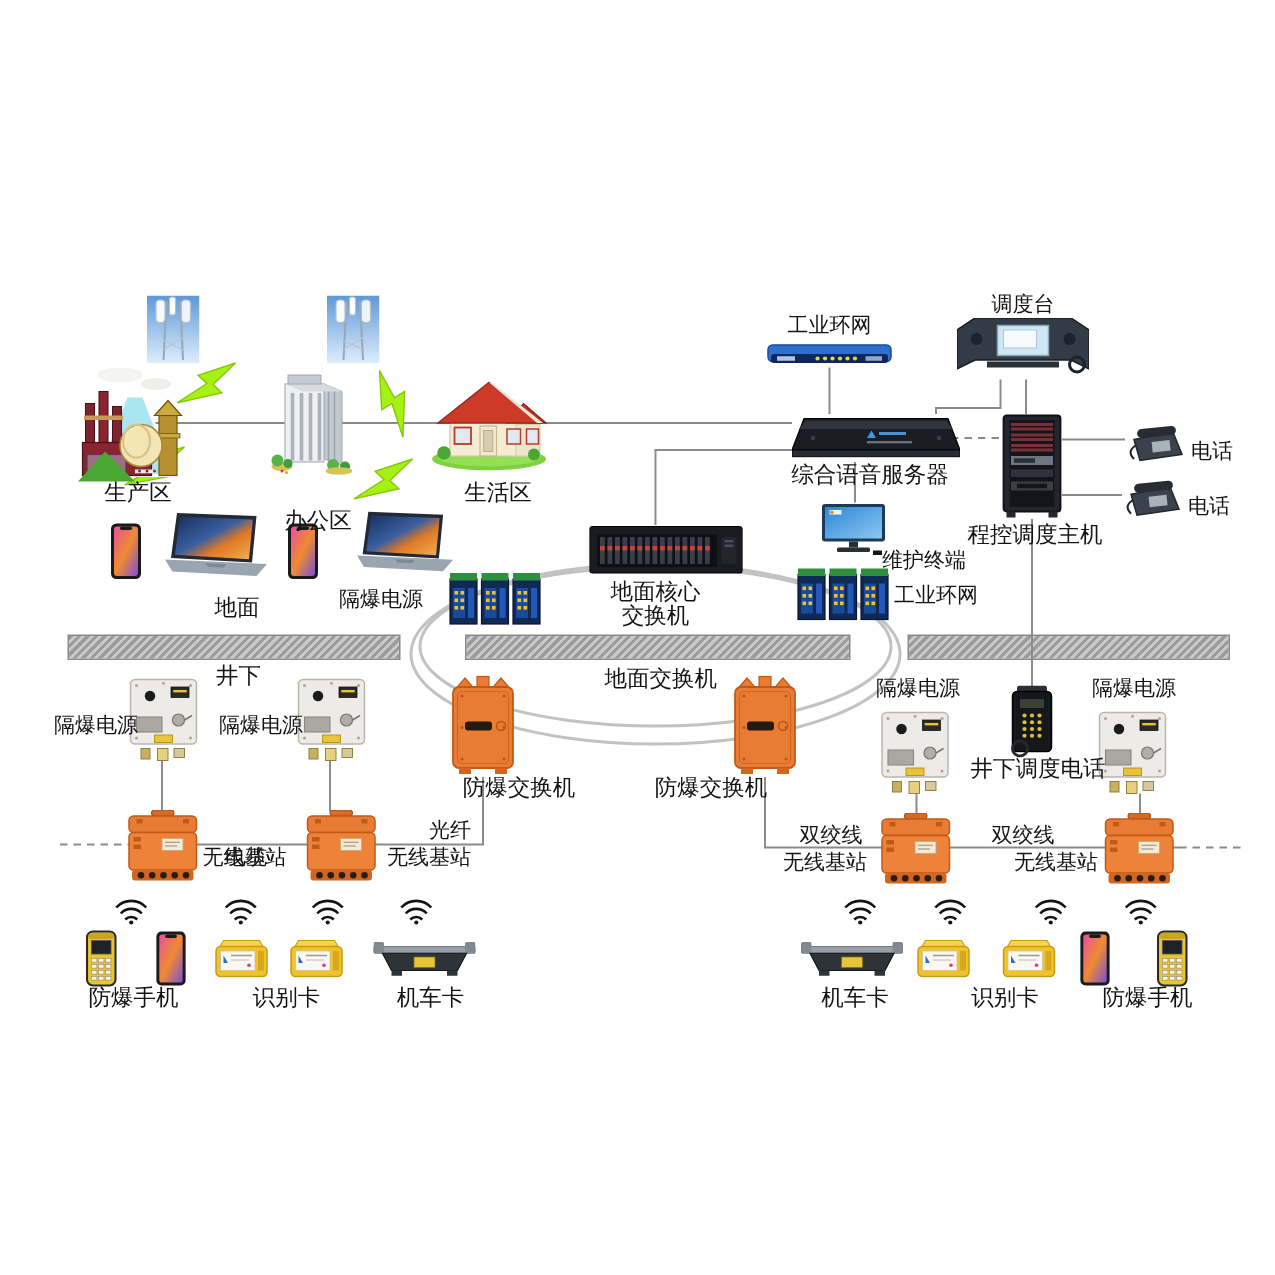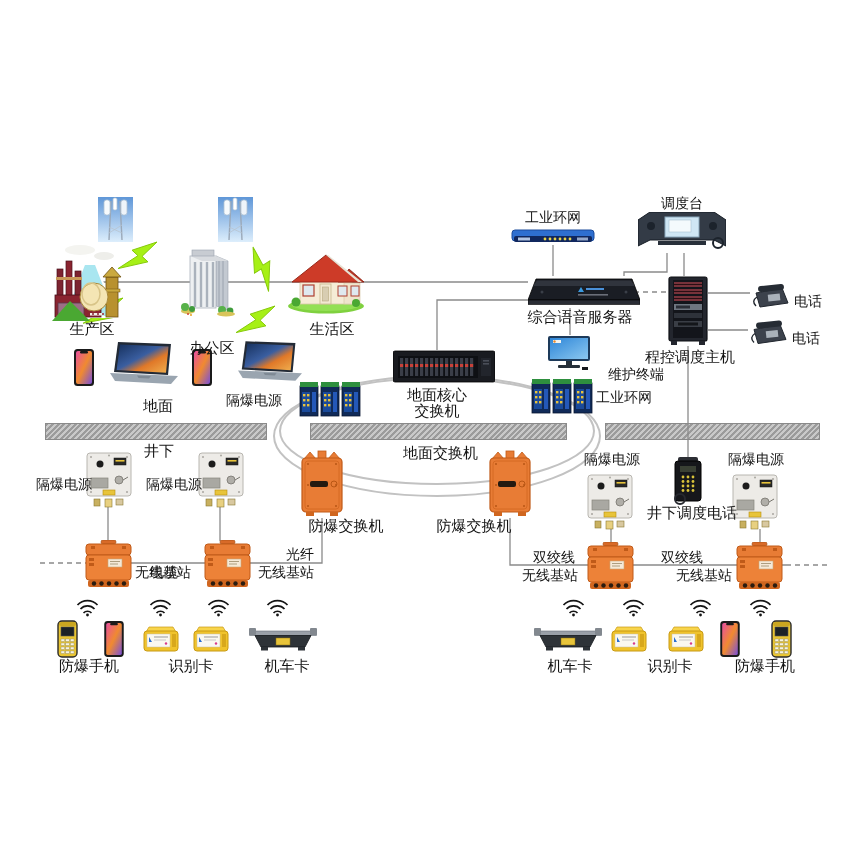--- a/index.html
+++ b/index.html
@@ -392,21 +392,21 @@
     <svg width="46" height="36" viewBox="0 0 46 36">
       <rect x="2" y="1" width="42" height="25" rx="2" fill="#1d3a5a"></rect>
       <rect x="4" y="3" width="38" height="21" fill="url(#mon)"></rect>
       <rect x="7" y="5" width="8" height="3" fill="#f4f4f0"></rect>
         <circle cx="8.5" cy="6.5" r="1.2" fill="#e8882a"></circle>
       <rect x="20" y="26" width="6" height="4" fill="#26303a"></rect>
       <rect x="12" y="30" width="22" height="3" rx="1" fill="#26303a"></rect>
       <rect x="36" y="32" width="6" height="3" fill="#14181c"></rect>
     </svg>
   </div>
-  <div class="lbl" style="left:604px;top:367px;width:64px">维护终端</div>
+  <div class="lbl" style="left:584px;top:367px;width:64px">维护终端</div>
 
   <div class="dev" style="left:531px;top:377px">
     <svg width="62" height="38" viewBox="0 0 62 38">
       <g>
           <rect x="1" y="6" width="18" height="30" fill="#102a58" stroke="#081630" stroke-width=".8"></rect>
           <rect x="1" y="2" width="18" height="5" fill="#2e8f3e"></rect>
           <rect x="3" y="12" width="8" height="20" fill="#1a4a9a"></rect>
           <rect x="4" y="14" width="2.4" height="2.4" fill="#e8c23a"></rect>
           <rect x="8" y="14" width="2.4" height="2.4" fill="#e8c23a"></rect>
           <rect x="4" y="19" width="2.4" height="2.4" fill="#e8c23a"></rect>

